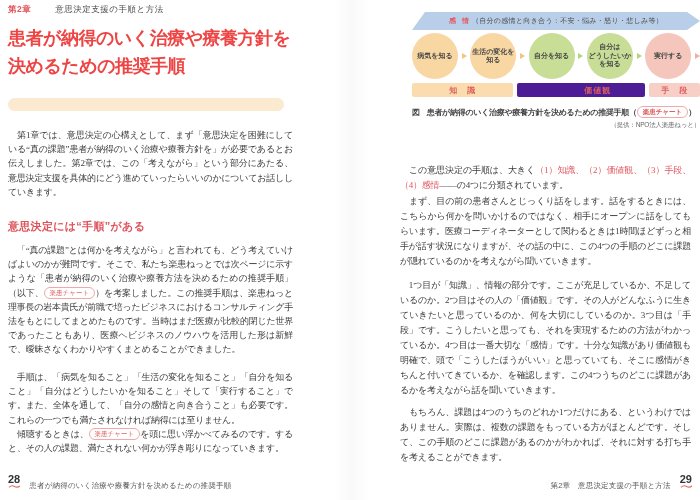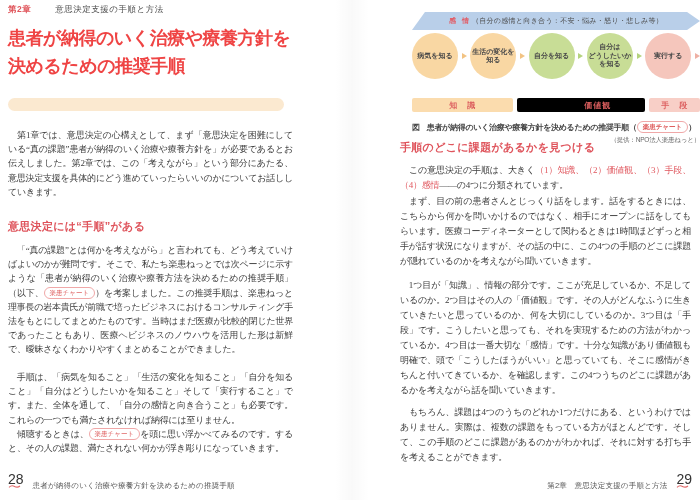--- a/index.html
+++ b/index.html
@@ -38,47 +38,47 @@
   .chart-badge {
     display:inline-block; border:1px solid #f0a8a8; border-radius:8px; background:#fff;
     color:#dd5656; font-family:"Liberation Sans","DejaVu Sans",sans-serif;
     font-size:6.5px; line-height:8px; padding:1px 5px; letter-spacing:0;
     white-space:nowrap; vertical-align:1px;
   }
 
   .footer { position:absolute; top:474px; font-size:7.5px; color:#555; display:flex; align-items:flex-start; }
   .footer-left { left:0; }
   .footer-right { right:0; justify-content:flex-end; width:292px; }
-  .pagenum { font-size:14px; font-weight:normal; color:#333; line-height:10px; position:relative; display:inline-block; }
+  .pagenum { font-size:11px; font-weight:bold; color:#333; line-height:10px; position:relative; display:inline-block; }
   .pagenum .squig { position:absolute; left:0; top:10px; }
   .footer-label { margin:7px 9px 0 9px; letter-spacing:0.2px; }
 
   
   .diagram { position:absolute; top:12px; left:12px; width:288px; }
   .banner {
     height:18px; width:288px; background:#b9cfe9; text-align:center;
     line-height:18px; font-size:7px; color:#4a4a4a; letter-spacing:0.3px;
     clip-path:polygon(4.5% 0, 95.5% 0, 100% 50%, 95.5% 100%, 0 100%);
   }
   .banner .emo { color:#e0606a; font-weight:bold; letter-spacing:2px; margin-right:1px; }
   .circle-row { margin-top:3px; display:flex; align-items:center; justify-content:space-between; height:46px; }
   .circ {
     width:46px; height:46px; border-radius:50%; flex:0 0 46px;
     display:flex; align-items:center; justify-content:center; text-align:center;
     font-size:7px; line-height:8.5px; color:#4a4a4a; font-weight:bold; white-space:pre-line;
   }
   .c-orange { background:#f9d7a3; } .c-green { background:#c8dd96; } .c-pink { background:#f5c6bc; }
   .tri { width:0; height:0; border-top:3.5px solid transparent; border-bottom:3.5px solid transparent; }
   .t-orange { border-left:5px solid #f2c383; } .t-green { border-left:5px solid #b5d37f; } .t-pink { border-left:5px solid #eeb0a4; }
-  .bar-row { margin-top:19px; display:flex; gap:4px; }
+  .bar-row { margin-top:4px; display:flex; gap:4px; }
   .bar {
     height:14px; border-radius:2px; display:flex; align-items:center; justify-content:center;
     font-size:8px; font-weight:bold; color:#dc5f5f; letter-spacing:1px;
   }
-  .b-orange { width:108px; background:#fbdcae; } .b-green { width:134px; background:#000000;padding-left:33px; } .b-pink { width:54px; background:#f8cfc7; }
+  .b-orange { width:108px; background:#fbdcae; } .b-green { width:134px; background:#4c1d95;padding-left:33px; } .b-pink { width:54px; background:#f8cfc7; }
   .fig-caption { margin-top:9px; font-size:8px; font-weight:bold; color:#444; letter-spacing:-0.3px; white-space:nowrap; }
   .fig-caption .fig { margin-right:7px; }
   .credit { margin-top:3px; text-align:right; font-size:6.5px; color:#666; letter-spacing:-0.2px; }
 
   .red-inline { color:#e0575e; }
 </style>
 </head>
 <body>
 
 <div class="gutter"></div>
@@ -143,21 +143,20 @@
       <div class="bar b-green">価値観</div>
       <div class="bar b-pink">手　段</div>
     </div>
 
     <div class="fig-caption">
       <span class="fig">図</span><span>患者が納得のいく治療や療養方針を決めるための推奨手順（</span><span class="chart-badge"><span>楽患チャート</span></span><span>）</span>
     </div>
     <div class="credit">（提供：NPO法人楽患ねっと）</div>
   </div>
 
-  <h2 class="sec-head" style="top:140px">手順のどこに課題があるかを見つける</h2>
 
   <p class="body-p" style="top:163px"><span>　この意思決定の手順は、大きく</span><span class="red-inline">（1）知識、（2）価値観、（3）手段、（4）感情</span><span>――の4つに分類されています。</span></p>
 
   <p class="body-p" style="top:194px">　まず、目の前の患者さんとじっくり話をします。話をするときには、こちらから何かを問いかけるのではなく、相手にオープンに話をしてもらいます。医療コーディネーターとして関わるときは1時間ほどずっと相手が話す状況になりますが、その話の中に、この4つの手順のどこに課題が隠れているのかを考えながら聞いていきます。</p>
 
   <p class="body-p" style="top:278px">　1つ目が「知識」、情報の部分です。ここが充足しているか、不足しているのか。2つ目はその人の「価値観」です。その人がどんなふうに生きていきたいと思っているのか、何を大切にしているのか。3つ目は「手段」です。こうしたいと思っても、それを実現するための方法がわかっているか。4つ目は一番大切な「感情」です。十分な知識があり価値観も明確で、頭で「こうしたほうがいい」と思っていても、そこに感情がきちんと付いてきているか、を確認します。この4つうちのどこに課題があるかを考えながら話を聞いていきます。</p>
 
   <p class="body-p" style="top:405px">　もちろん、課題は4つのうちのどれか1つだけにある、というわけではありません。実際は、複数の課題をもっている方がほとんどです。そして、この手順のどこに課題があるのかがわかれば、それに対する打ち手を考えることができます。</p>
 
   <div class="footer footer-right">

